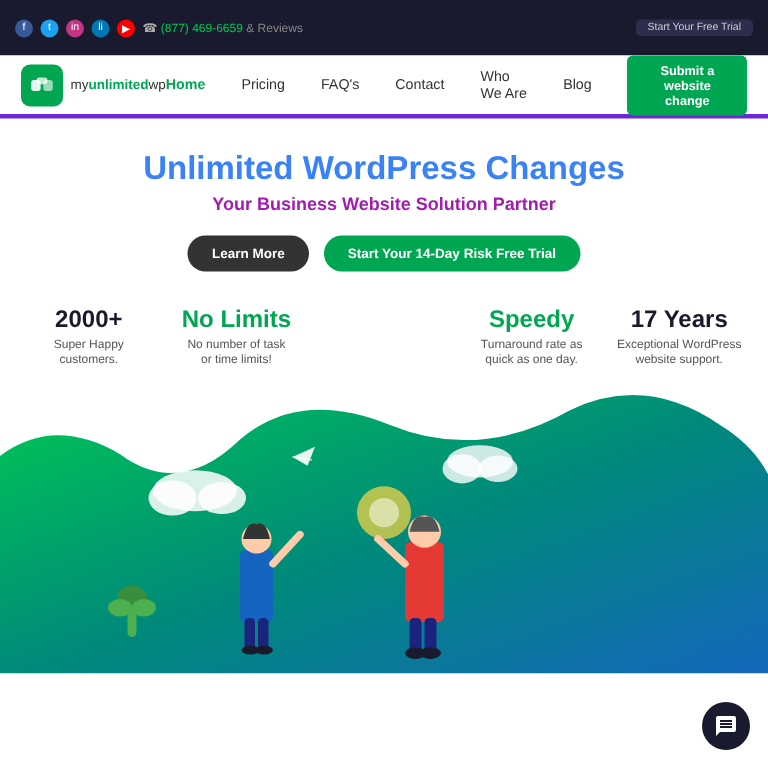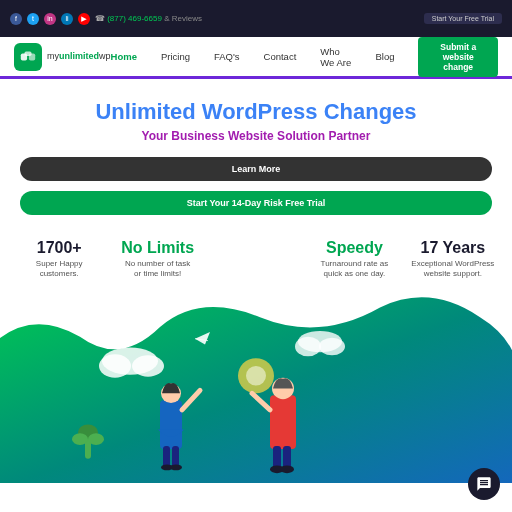--- a/index.html
+++ b/index.html
@@ -127,21 +127,20 @@
       font-size: 12px;
       color: #a21caf;
       font-weight: 700;
       margin-top: 4px;
     }
     .hero-buttons {
       display: flex;
       justify-content: center;
       gap: 10px;
       margin-top: 14px;
-      flex-direction: column;
     }
     .btn-learn {
       background: #333;
       color: #fff;
       border: none;
       border-radius: 20px;
       padding: 7px 16px;
       font-size: 9px;
       cursor: pointer;
       font-weight: 600;
@@ -258,21 +257,21 @@
   <h1 class="hero-title">Unlimited WordPress Changes</h1>
   <p class="hero-subtitle">Your Business Website Solution Partner</p>
   <div class="hero-buttons">
     <button class="btn-learn">Learn More</button>
     <button class="btn-trial">Start Your 14-Day Risk Free Trial</button>
   </div>
 </section>
 
 <div class="stats">
   <div class="stat-item">
-    <div class="stat-number">1700+</div>
+    <div class="stat-number">2000+</div>
     <div class="stat-label">Super Happy<br>customers.</div>
   </div>
   <div class="stat-item">
     <div class="stat-number green">No Limits</div>
     <div class="stat-label">No number of task<br>or time limits!</div>
   </div>
   <div class="stat-item">
   </div>
   <div class="stat-item">
     <div class="stat-number green">Speedy</div>

